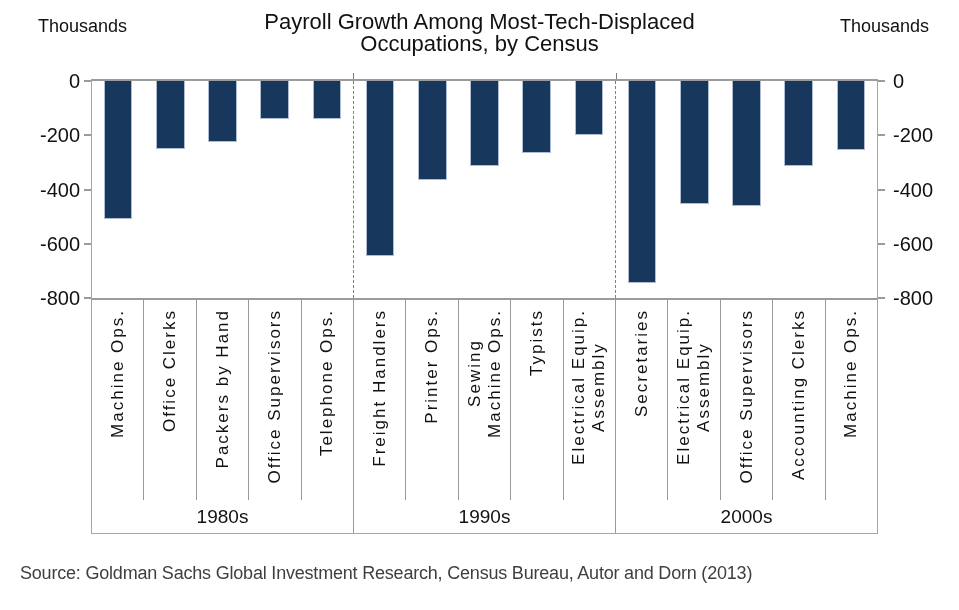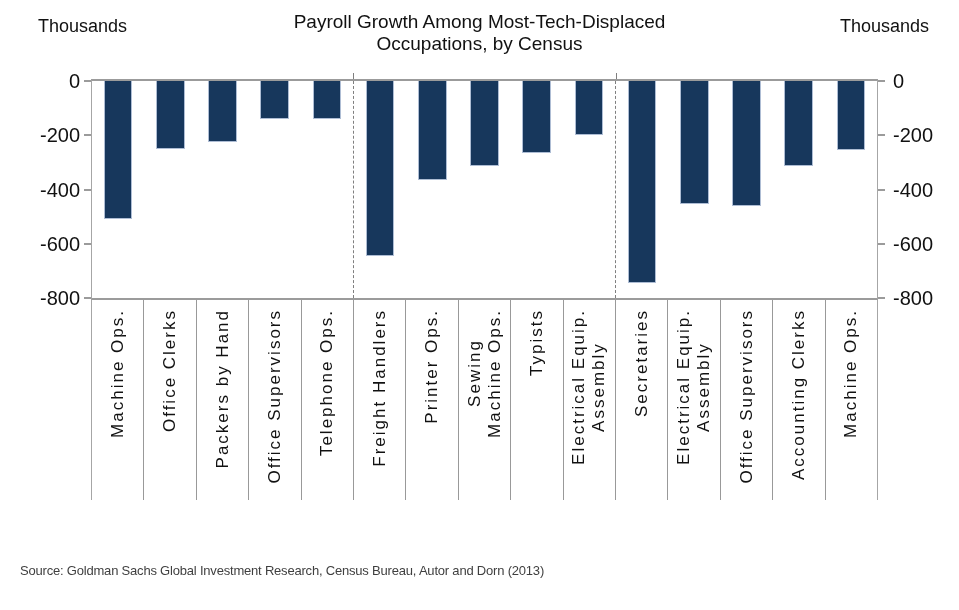--- a/index.html
+++ b/index.html
@@ -10,21 +10,21 @@
     height: 610px;
     background: #ffffff;
     font-family: "Liberation Sans", sans-serif;
     color: #1a1a1a;
     overflow: hidden;
   }
   .title {
     position: absolute;
     top: 11px; left: 0; right: 0;
     text-align: center;
-    font-size: 19px;
+    font-size: 22px;
     line-height: 22px;
     color: #111111;
   }
   .units {
     position: absolute;
     top: 16px;
     font-size: 18px;
     color: #111111;
   }
   .units-left { left: 38px; }
@@ -94,21 +94,21 @@
     line-height: 22px;
     color: #111111;
   }
   .ylabel.left { left: 0; width: 80px; text-align: right; }
   .ylabel.right { left: 893px; width: 70px; text-align: left; }
   .tickmark { position: absolute; height: 2px; width: 7px; background: #9b9b9b; }
   .sepnub { position: absolute; width: 1px; height: 6px; border-left: 1px dashed #7f7f7f; top: 73px; }
   .source {
     position: absolute;
     left: 20px; top: 563px;
-    font-size: 13px;
+    font-size: 18px;
     letter-spacing: -0.2px;
     color: #3f3f3f;
   }
 </style>
 </head>
 <body>
 
 <div class="page">
   <div class="title">
     <div>Payroll Growth Among Most-Tech-Displaced</div>
@@ -241,15 +241,20 @@
             <div class="vtext">Office Supervisors</div>
           </div>
           <div class="cat sep">
             <div class="vtext">Accounting Clerks</div>
           </div>
           <div class="cat">
             <div class="vtext">Machine Ops.</div>
           </div>
         </div>
       </div>
+      <div class="decades">
+        <div class="decade sep">1980s</div>
+        <div class="decade sep">1990s</div>
+        <div class="decade">2000s</div>
+      </div>
     </div>
   <div class="source">Source: Goldman Sachs Global Investment Research, Census Bureau, Autor and Dorn (2013)</div>
 </div>
 
 </body></html>

